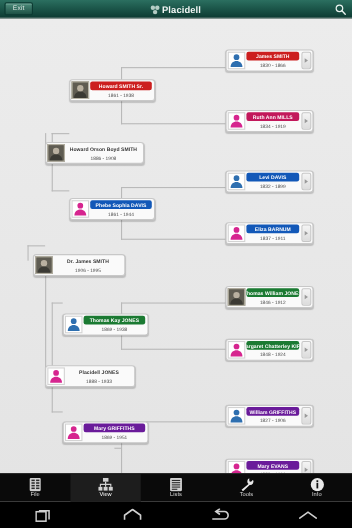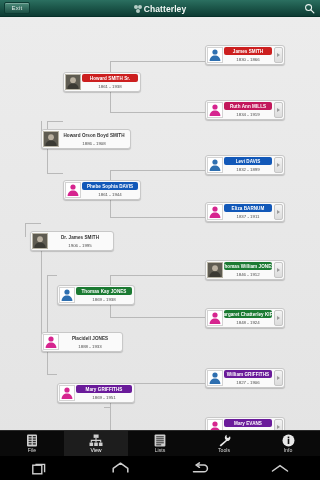--- a/index.html
+++ b/index.html
@@ -130,21 +130,21 @@
 <div id="app">
 
   <div id="header">
     <div id="exit-btn">Exit</div>
     <div id="title-wrap">
       <span id="clover-icon">
           <i></i>
           <i></i>
           <i></i>
         </span>
-      <span id="app-title">Chatterley</span>
+      <span id="app-title">Placidell</span>
     </div>
     <svg id="search-icon" viewBox="0 0 24 24">
       <circle cx="10" cy="10" r="6.5" fill="none" stroke="#eaf3f0" stroke-width="2.4"></circle>
       <line x1="15" y1="15" x2="21.5" y2="21.5" stroke="#eaf3f0" stroke-width="2.8" stroke-linecap="round"></line>
     </svg>
   </div>
 
   <div id="canvas">
 
     <div class="line v" style="left:25px; top:206px; height:14px;"></div>

